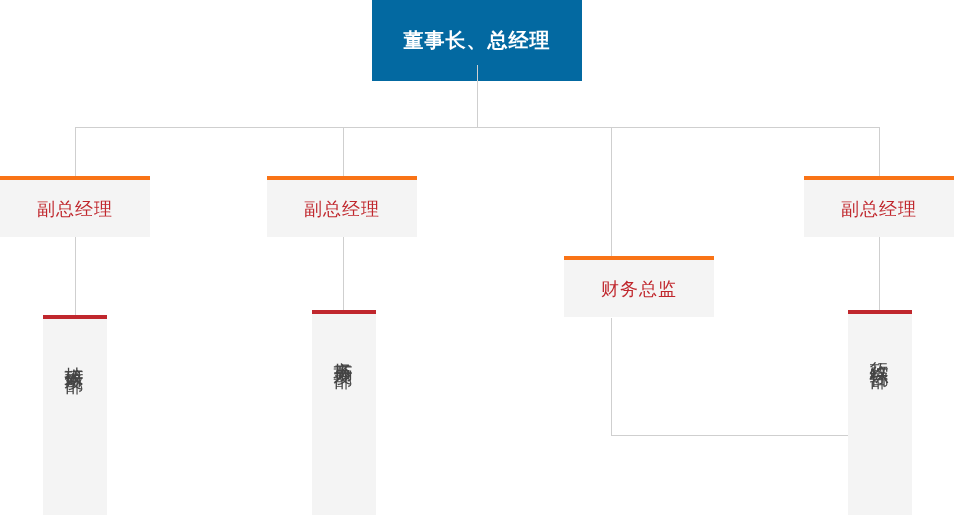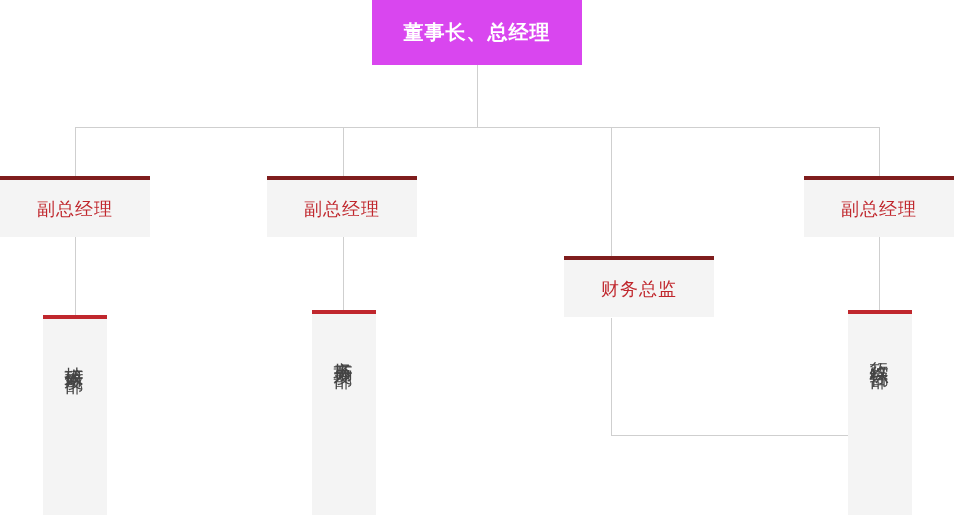--- a/index.html
+++ b/index.html
@@ -30,40 +30,40 @@
   }
   .line.v { width: 1px; }
   .line.h { height: 1px; }
 
   
   .node-root {
     position: absolute;
     left: 372px;
     top: 0px;
     width: 210px;
-    height: 65px;
-    background: #d946ef;
+    height: 81px;
+    background: #0369a1;
     color: #ffffff;
     display: flex;
     align-items: center;
     justify-content: center;
     font-size: 20px;
     font-weight: bold;
     letter-spacing: 1px;
     box-sizing: border-box;
     text-align: right;
   }
 
   
   .node-mgr {
     position: absolute;
     width: 150px;
     height: 61px;
     background: #F4F4F4;
-    border-top: 4px solid #7f1d1d;
+    border-top: 4px solid #f97316;
     color: #C0272D;
     display: flex;
     align-items: center;
     justify-content: center;
     font-size: 18px;
     letter-spacing: 1px;
     box-sizing: border-box;
   }
 
   

